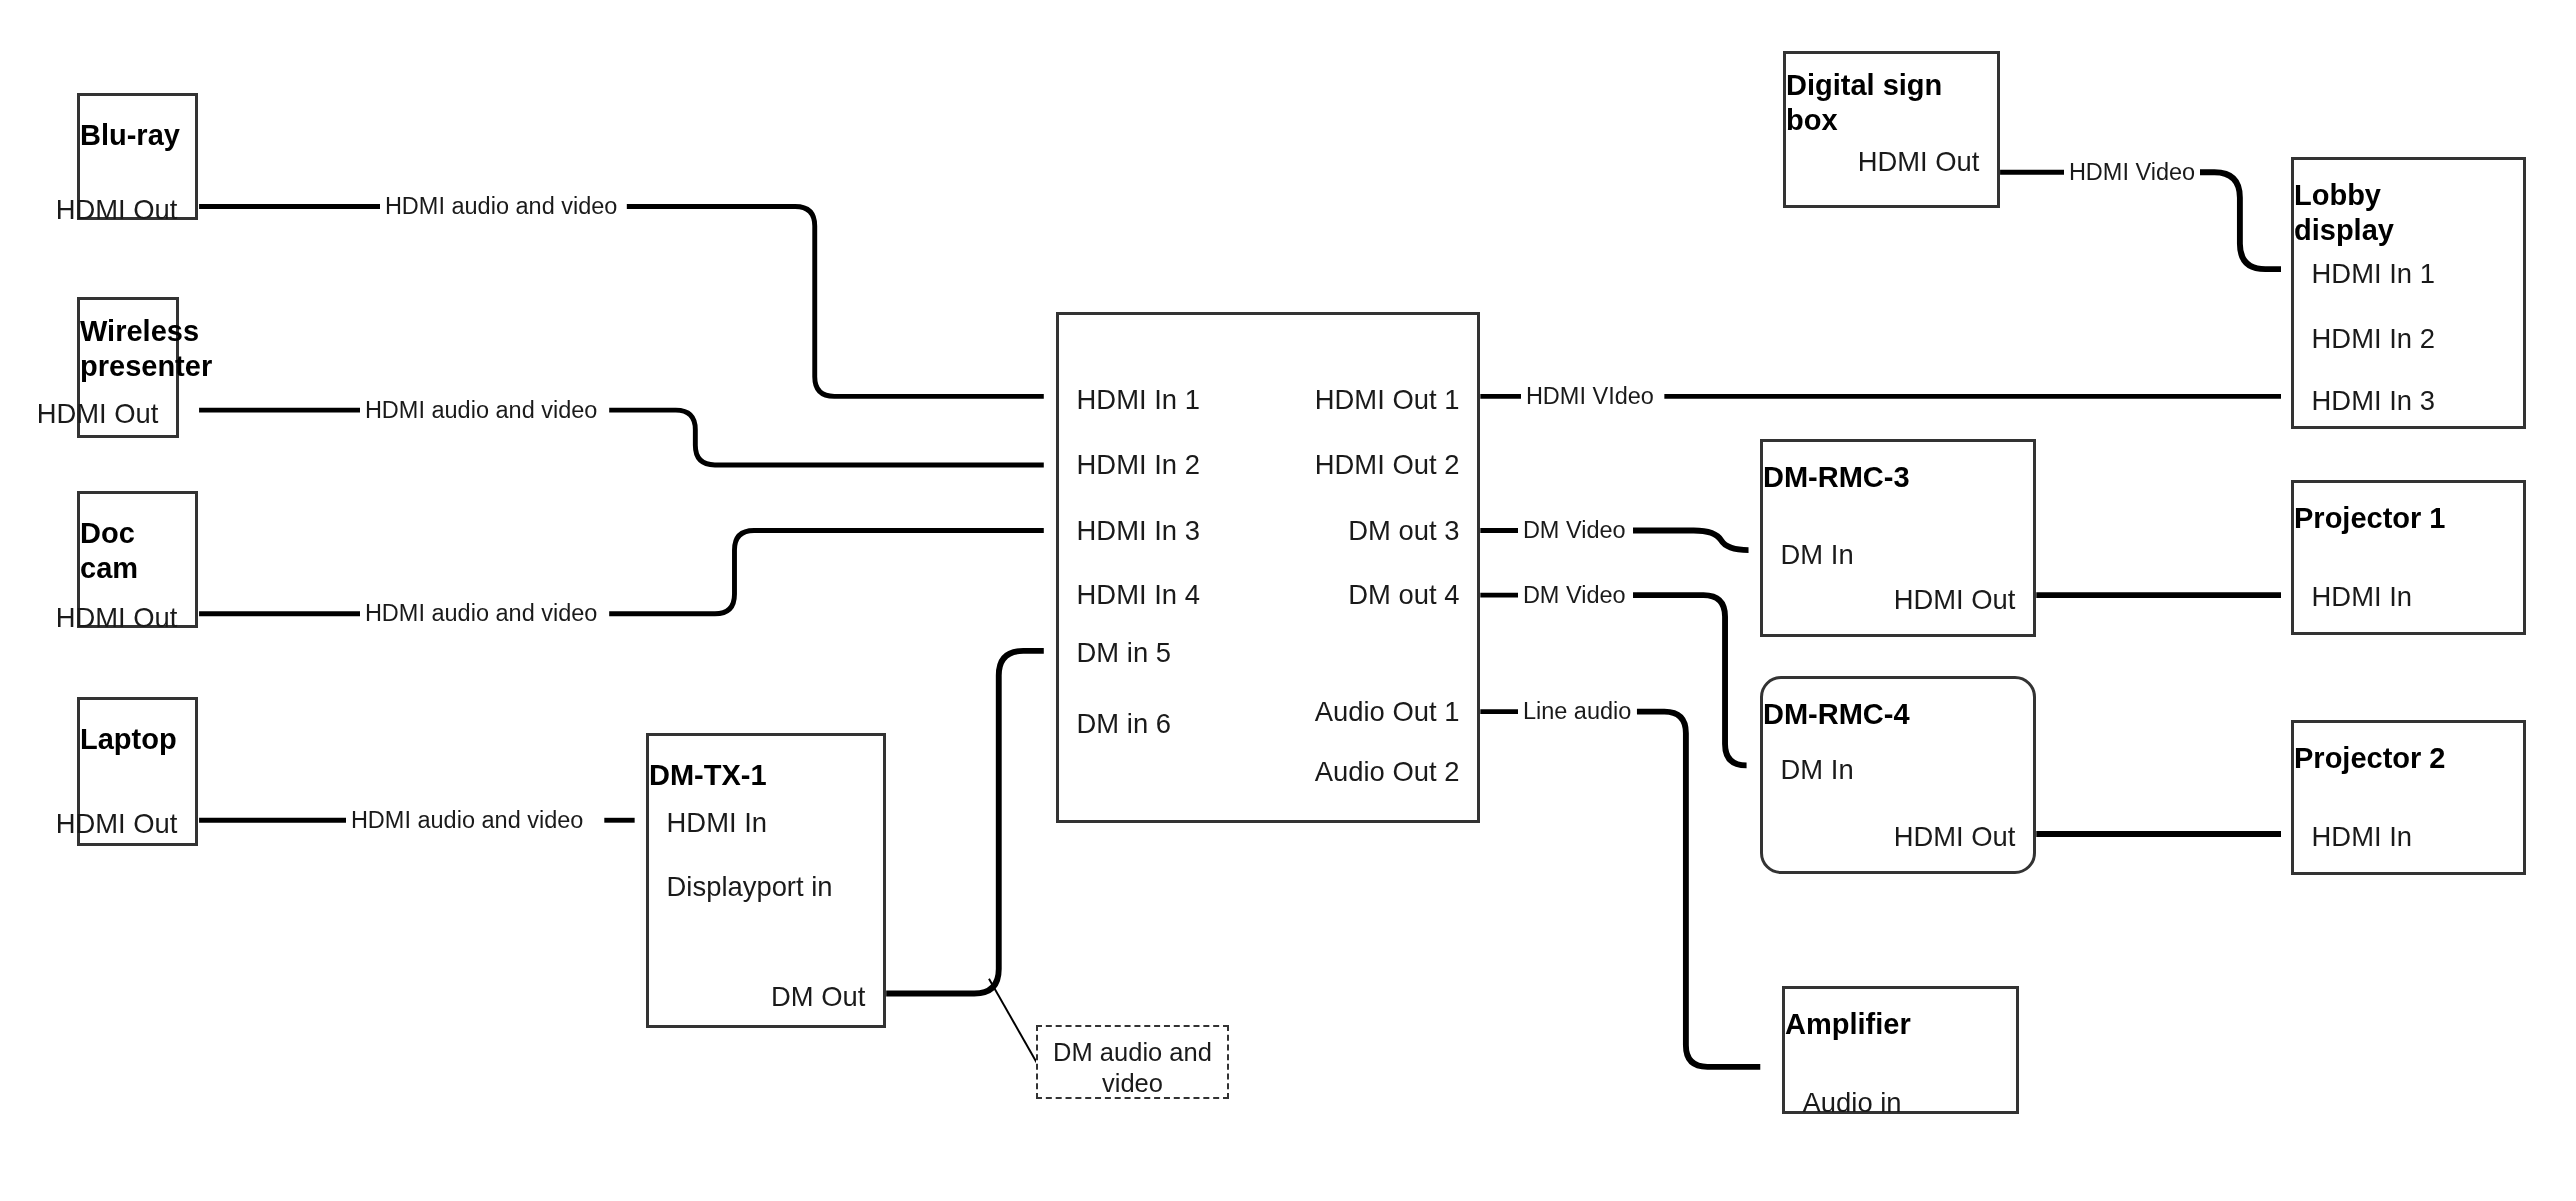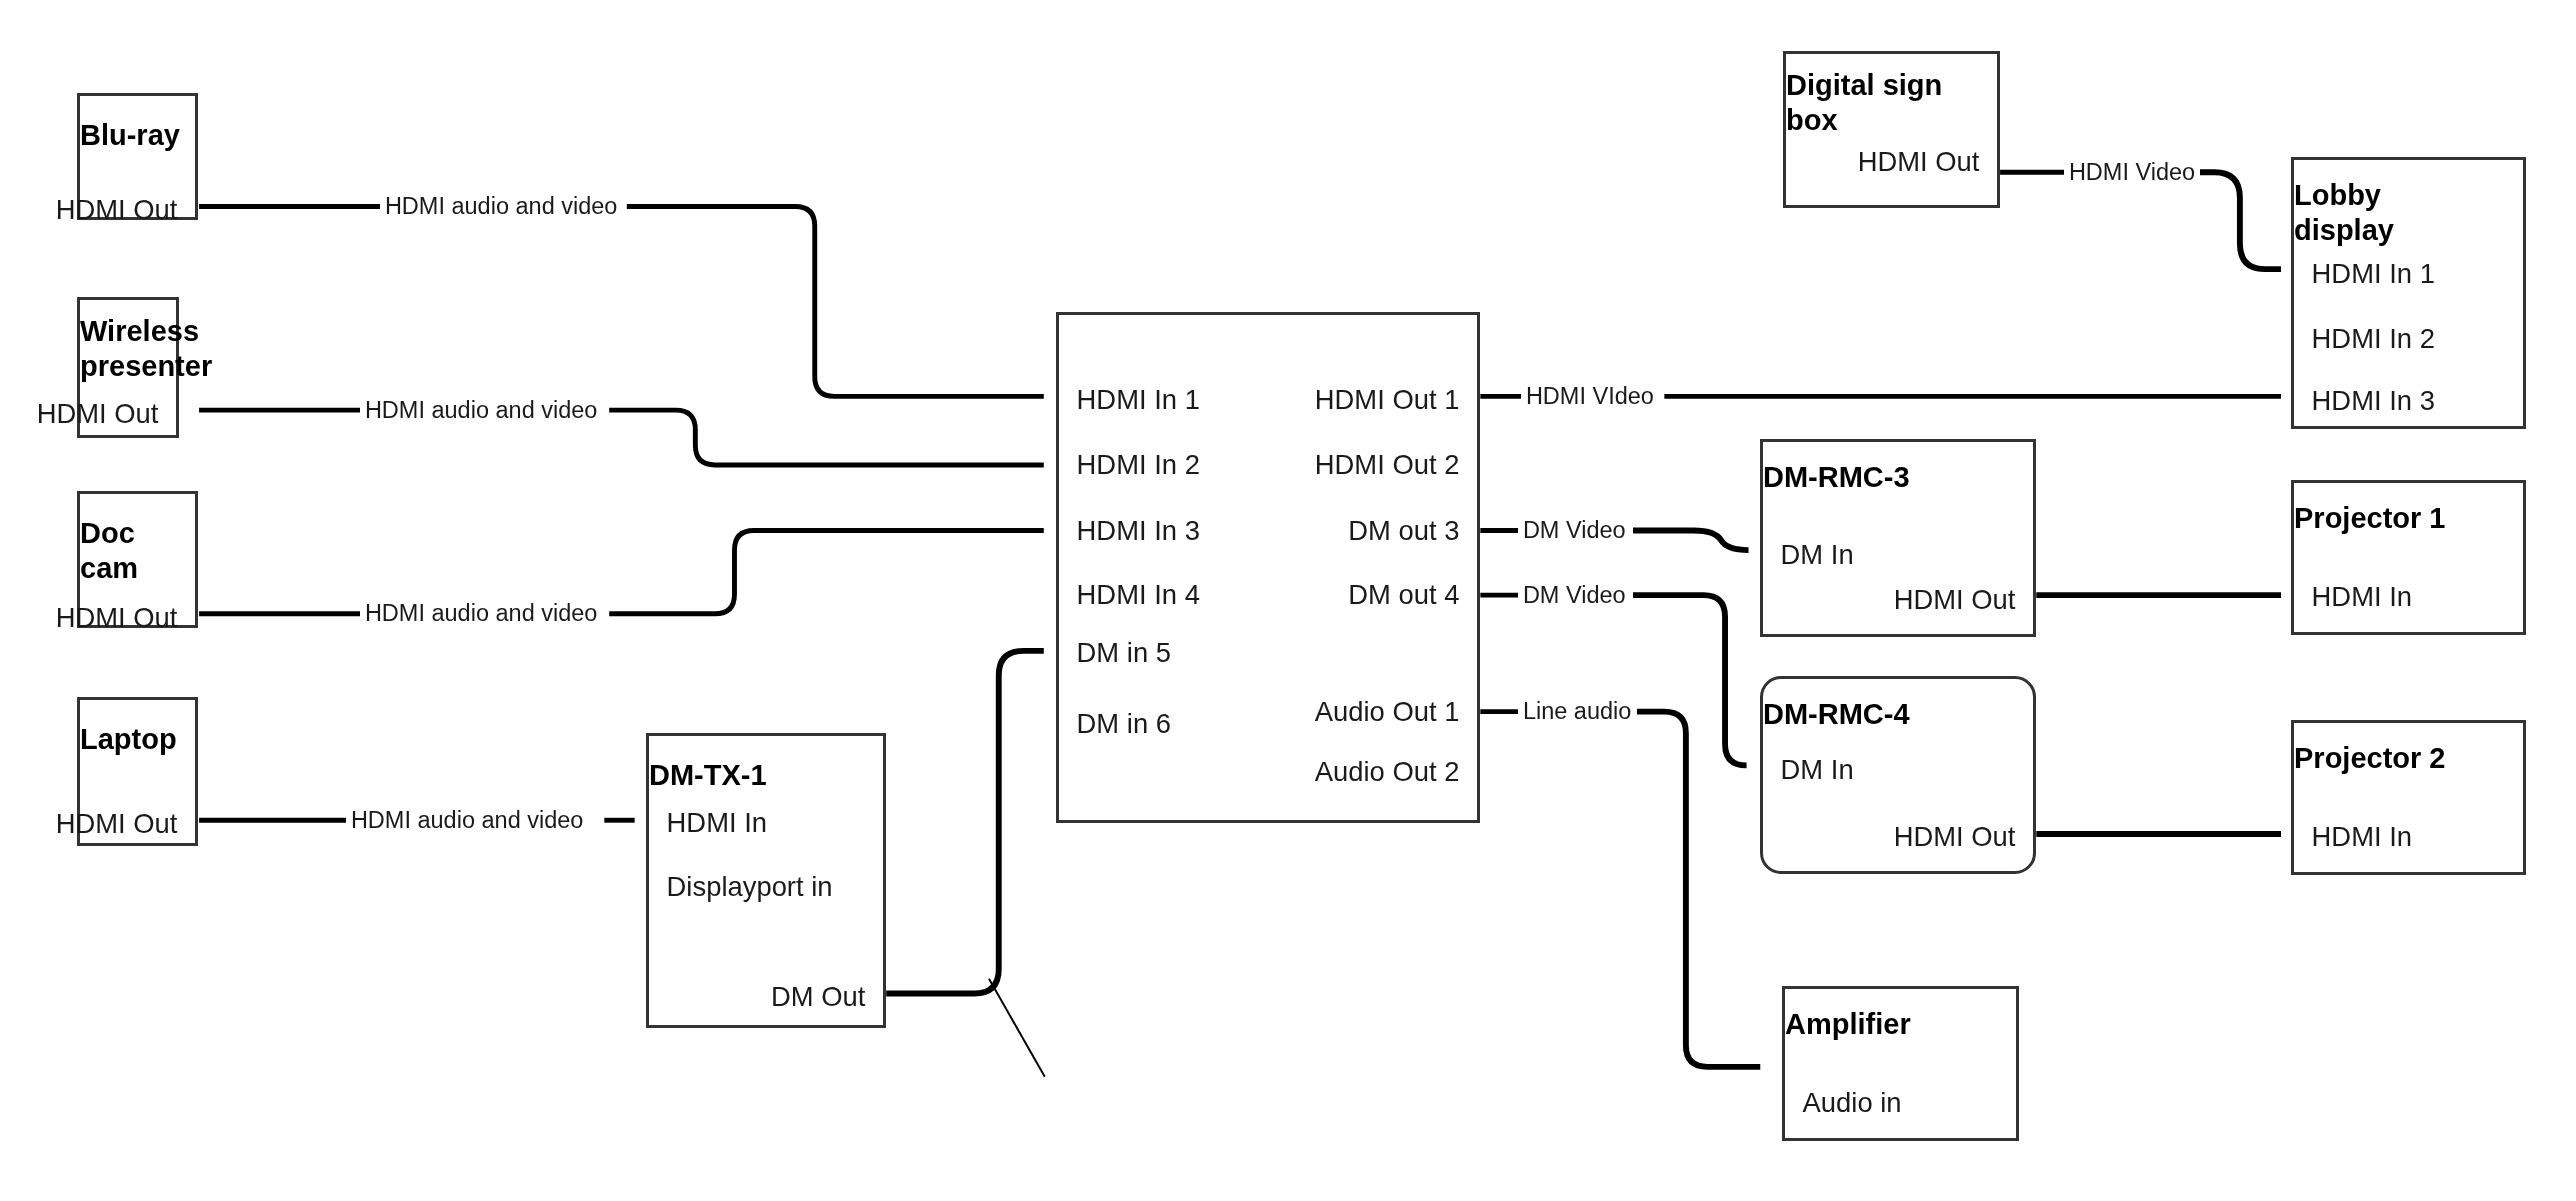--- a/index.html
+++ b/index.html
@@ -167,20 +167,24 @@
     <div class="port left" style="top:394px;">DM in 6</div>
 
     <div class="port right" style="top:70px;">HDMI Out 1</div>
     <div class="port right" style="top:135px;">HDMI Out 2</div>
     <div class="port right" style="top:201px;">DM out 3</div>
     <div class="port right" style="top:265px;">DM out 4</div>
     <div class="port right" style="top:382px;">Audio Out 1</div>
     <div class="port right" style="top:442px;">Audio Out 2</div>
   </div>
 
+  <div class="node dashed" style="left:1036px; top:1025px; width:193px; height:74px;">
+    <div class="note-text" style="top:9.8px;">DM audio and</div>
+    <div class="note-text" style="top:41px;">video</div>
+  </div>
 
   <div class="node" style="left:1783px; top:51px; width:217px; height:157px;">
     <div class="node-title" style="top:13.7px;">Digital sign</div>
     <div class="node-title" style="top:49px;">box</div>
     <div class="port right" style="top:93px;">HDMI Out</div>
   </div>
 
   <div class="node" style="left:2291px; top:157px; width:235px; height:272px;">
     <div class="node-title" style="top:17.6px;">Lobby</div>
     <div class="node-title" style="top:53px;">display</div>
@@ -204,19 +208,19 @@
   <div class="node" style="left:2291px; top:480px; width:235px; height:155px;">
     <div class="node-title" style="top:17.6px;">Projector 1</div>
     <div class="port left" style="top:99px;">HDMI In</div>
   </div>
 
   <div class="node" style="left:2291px; top:720px; width:235px; height:155px;">
     <div class="node-title" style="top:17.6px;">Projector 2</div>
     <div class="port left" style="top:99px;">HDMI In</div>
   </div>
 
-  <div class="node" style="left:1782px; top:986px; width:237px; height:155px;">
+  <div class="node" style="left:1782px; top:986px; width:237px; height:128px;">
     <div class="node-title" style="top:17.6px;">Amplifier</div>
     <div class="port left" style="top:99px;">Audio in</div>
   </div>
 
 </div>
 
 
 </body></html>

